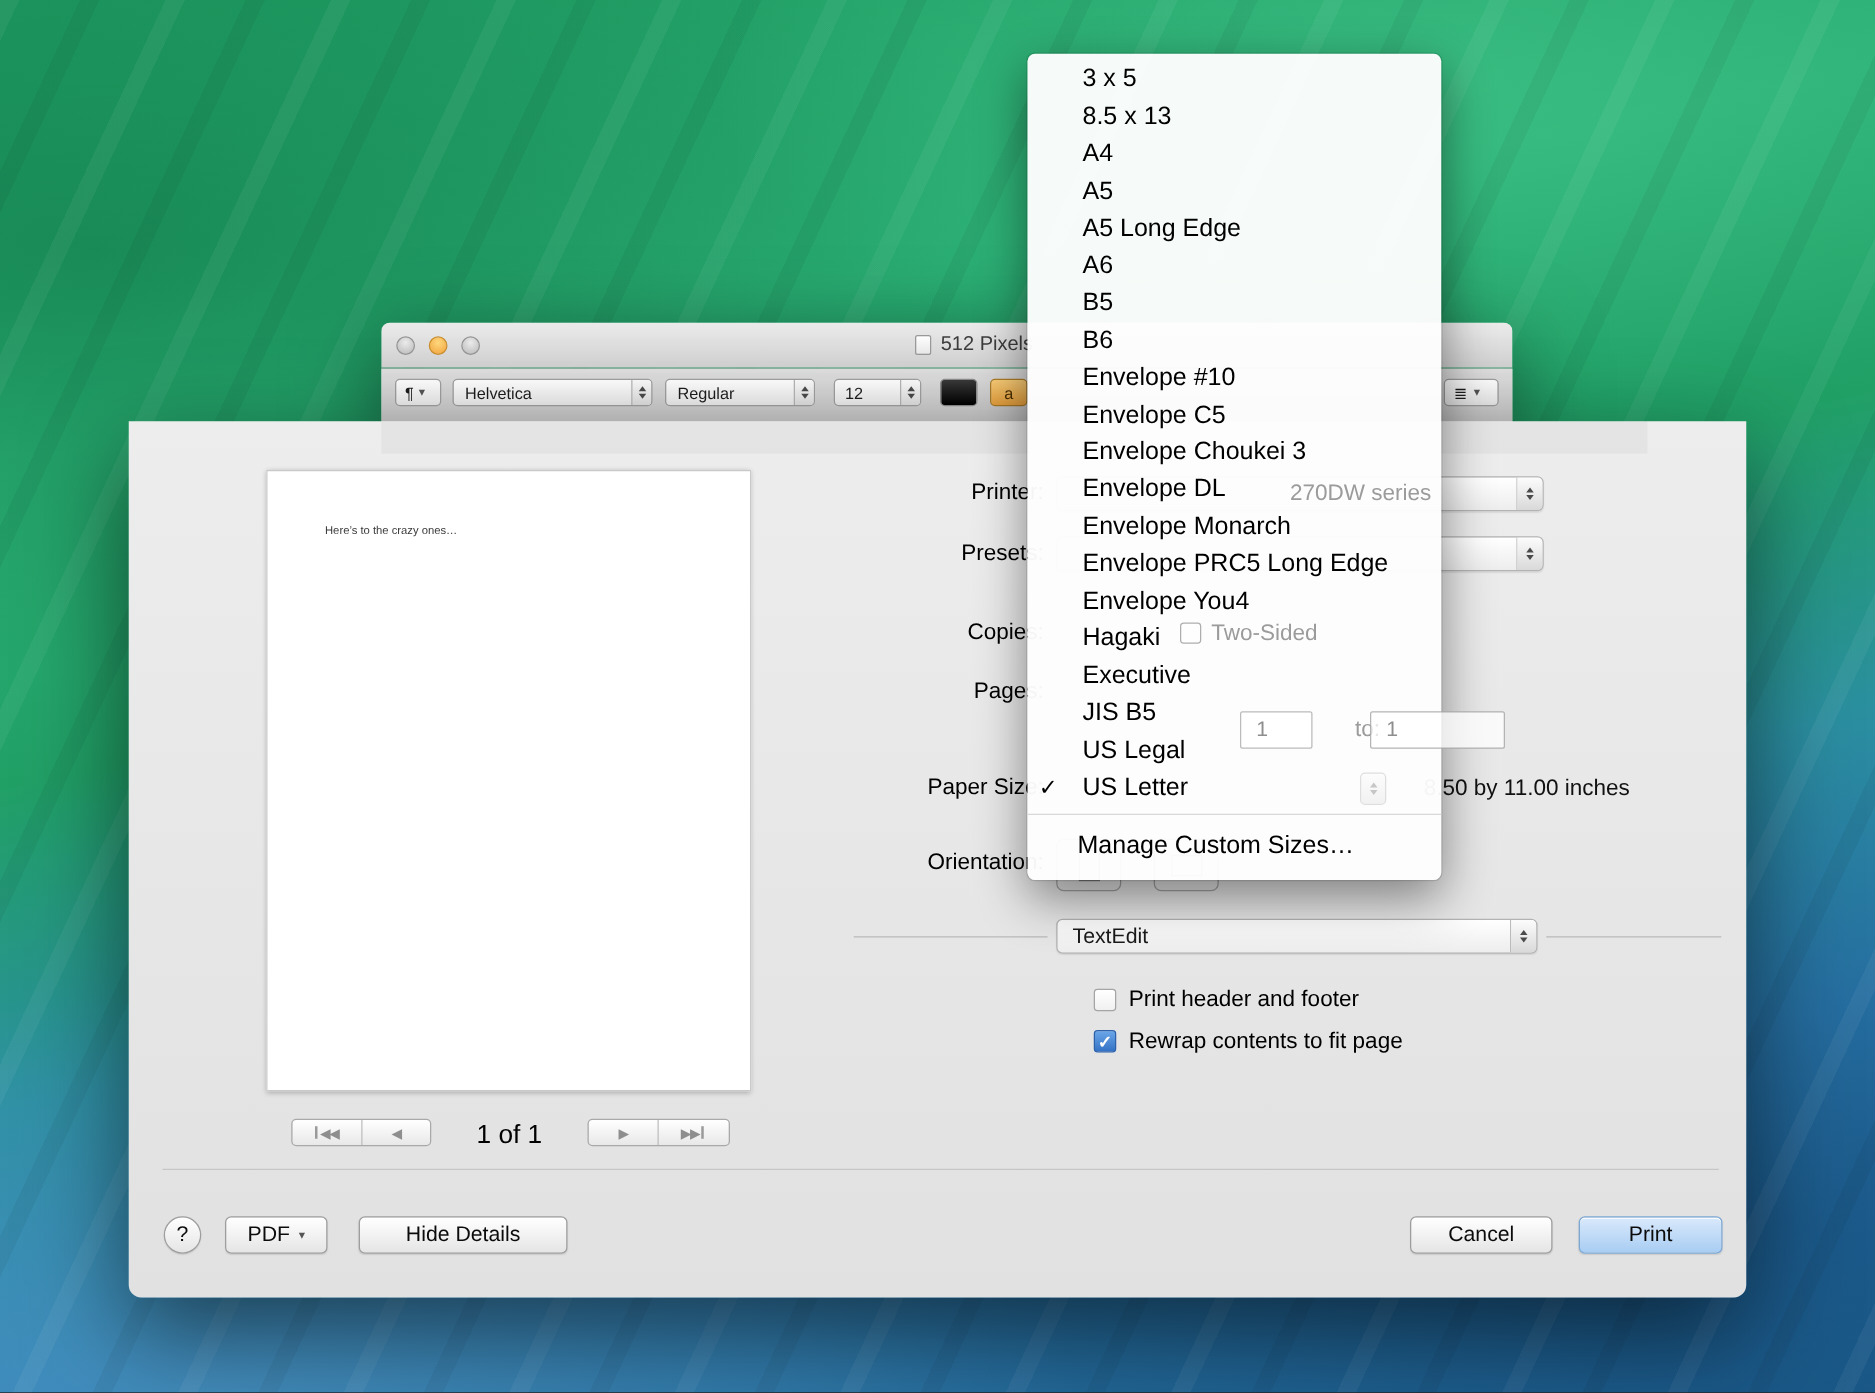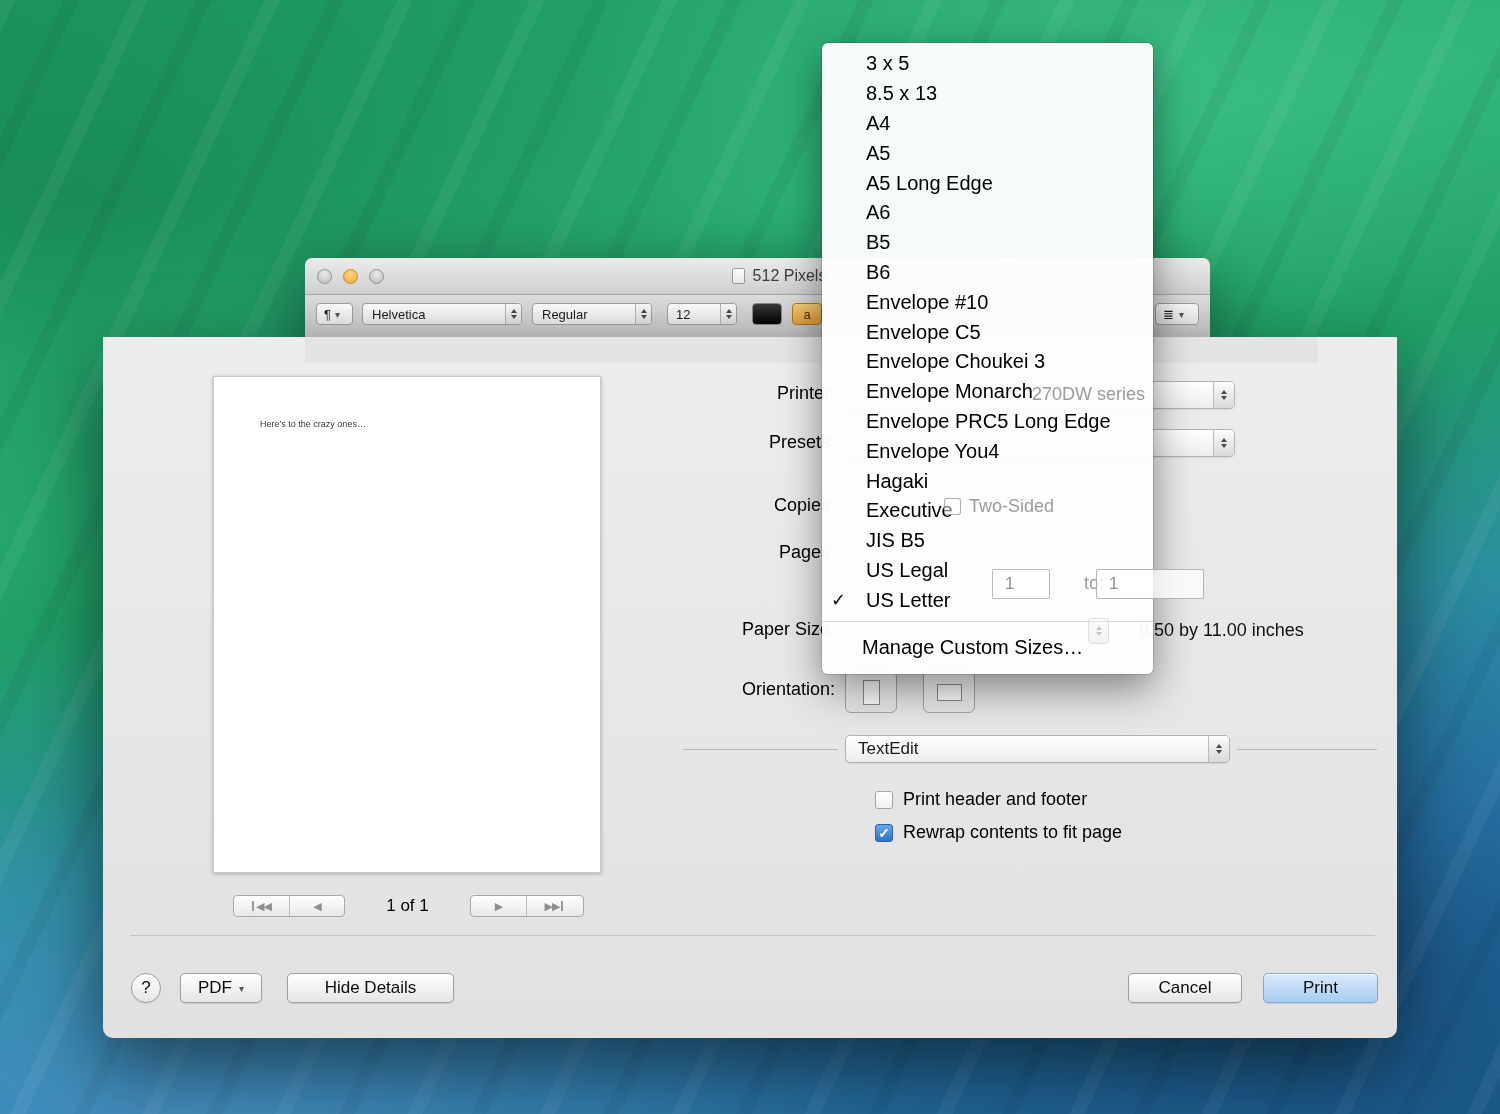--- a/index.html
+++ b/index.html
@@ -67,21 +67,21 @@
 
   .seg { position:absolute; height:22px; display:flex; border:1px solid #a9a9a9; border-radius:4px;
     background:linear-gradient(#ffffff,#e8e8e8); overflow:hidden; }
   .seg > div { width:55px; display:flex; align-items:center; justify-content:center; gap:2px;
     color:#8e8e8e; font-size:11px; letter-spacing:-1px; }
   .seg > div + div { border-left:1px solid #bdbdbd; }
   .seg-left { left:130px; top:558px; width:112px; }
   .seg-right { left:367px; top:558px; width:114px; }
   .nav-bar { width:2px; height:10px; background:#9a9a9a; }
   .page-indicator { position:absolute; left:242px; top:559px; width:125px; text-align:center;
-    font-size:17px; color:#000; }
+    font-size:21px; color:#000; }
 
   .form-label { position:absolute; width:210px; text-align:right; font-size:18px; color:#000; }
   .lbl-printer { left:522px; top:46px; }
   .lbl-presets { left:522px; top:95px; }
   .lbl-copies  { left:522px; top:158px; }
   .lbl-pages   { left:522px; top:205px; }
   .lbl-paper   { left:522px; top:282px; }
   .lbl-orient  { left:522px; top:342px; }
 
   .popup { position:absolute; height:28px; background:linear-gradient(#ffffff,#ededed);
@@ -344,20 +344,24 @@
         <div class="menu-item">
           <span class="check"></span>
           <span>Envelope C5</span>
         </div>
         <div class="menu-item">
           <span class="check"></span>
           <span>Envelope Choukei 3</span>
         </div>
         <div class="menu-item">
           <span class="check"></span>
+          <span>Envelope DL</span>
+        </div>
+        <div class="menu-item">
+          <span class="check"></span>
           <span>Envelope Monarch</span>
         </div>
         <div class="menu-item">
           <span class="check"></span>
           <span>Envelope PRC5 Long Edge</span>
         </div>
         <div class="menu-item">
           <span class="check"></span>
           <span>Envelope You4</span>
         </div>

